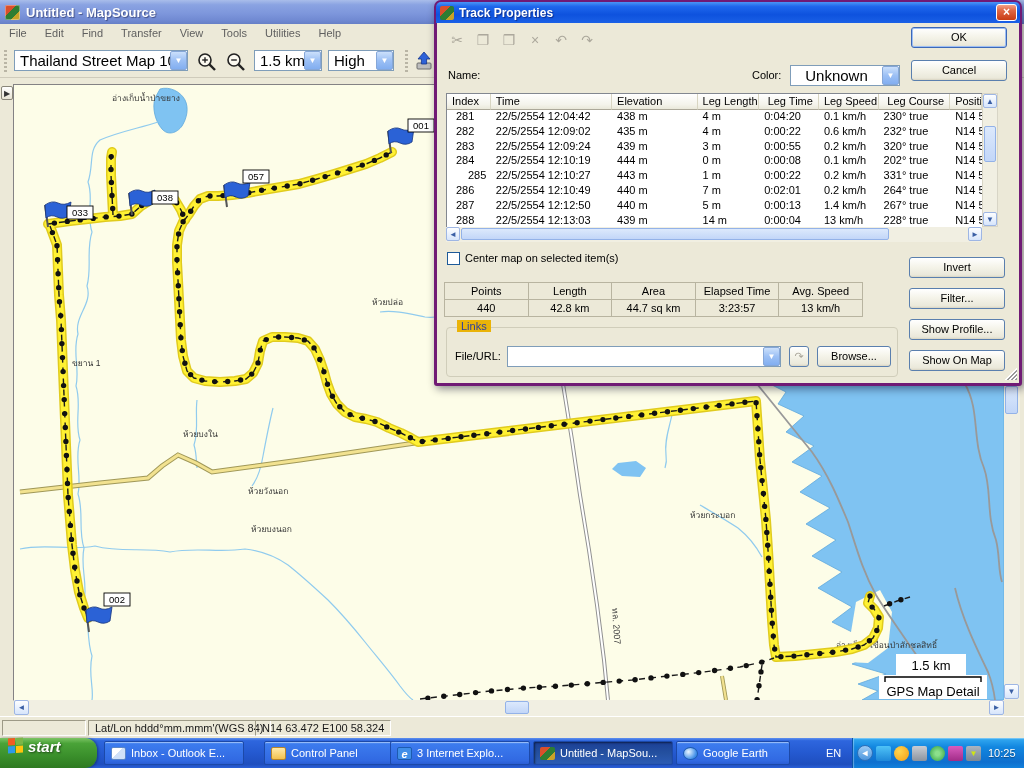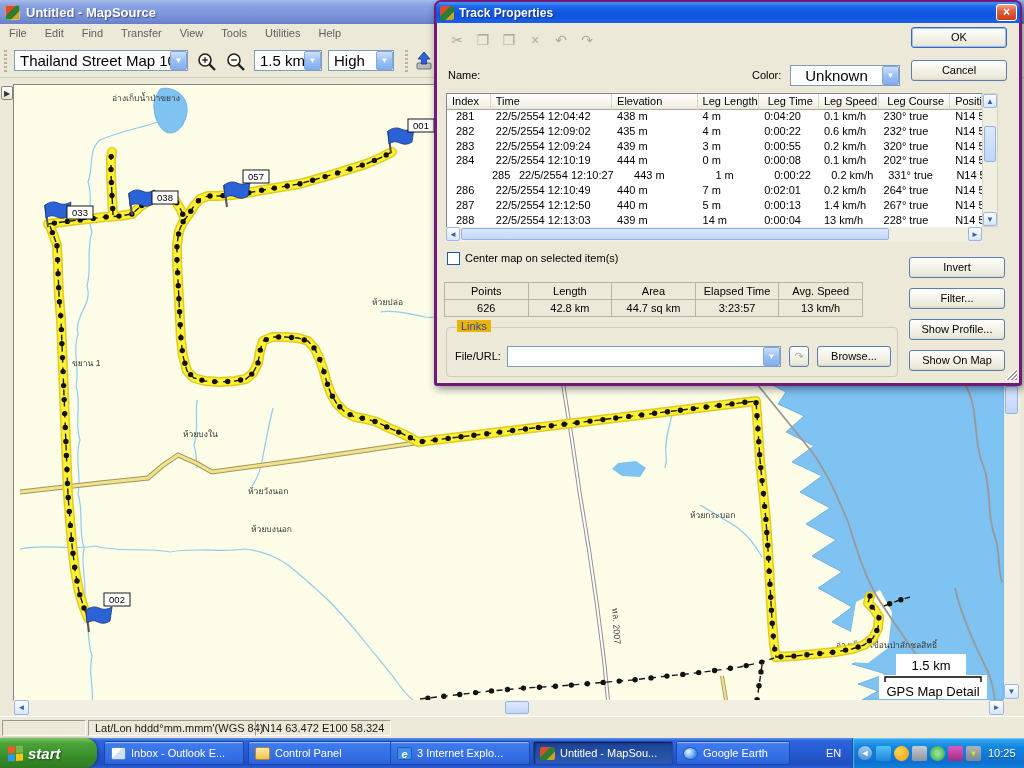--- a/index.html
+++ b/index.html
@@ -43,21 +43,21 @@
   
   .statusbar { position:absolute; left:0; top:716px; width:1024px; height:22px; background:#ECE9D8; border-top:1px solid #fff; }
   .spanel { position:absolute; top:3px; height:16px; border:1px solid; border-color:#9D9A87 #FFFFFF #FFFFFF #9D9A87;
     padding:1px 6px; color:#1a1a1a; white-space:nowrap; }
 
   
   .taskbar { position:absolute; left:0; top:738px; width:1024px; height:30px;
     background:linear-gradient(180deg,#5E90EF 0%,#2E66DE 9%,#2459D0 50%,#1F4EBE 88%,#2B60D8 100%); }
   .startbtn { position:absolute; left:0; top:0; height:30px; width:97px; border-radius:0 12px 12px 0;
     background:linear-gradient(180deg,#7CC465 0%,#4AA338 18%,#3A8F2B 60%,#2E7A21 100%);
-    display:flex; align-items:center; gap:5px; padding-left:8px; box-shadow:1px 0 3px rgba(0,0,0,.4); }
+    display:flex; gap:5px; padding-left:8px; box-shadow:1px 0 3px rgba(0,0,0,.4); }
   .winlogo { width:15px; height:15px; border-radius:2px; display:grid; grid-template-columns:1fr 1fr; grid-template-rows:1fr 1fr; gap:1px; transform:skewY(-4deg); }
   .winlogo i { display:block; }
   .startbtn span { color:#fff; font-weight:bold; font-style:italic; font-size:15px; text-shadow:1px 1px 2px rgba(0,0,0,.5); }
   .taskbtn { position:absolute; top:3px; height:24px; border-radius:2px; border:1px solid #1C49A8;
     background:linear-gradient(180deg,#639CF8 0%,#3C7BEE 10%,#3169E2 85%,#2A5DD4 100%);
     display:flex; align-items:center; gap:5px; padding:0 6px; color:#fff; font-size:11px; white-space:nowrap; overflow:hidden;
     box-shadow:inset 0 1px 0 rgba(255,255,255,.35); }
   .taskbtn.active { background:linear-gradient(180deg,#1B3F96 0%,#24509F 50%,#2C5BB4 100%);
     box-shadow:inset 1px 1px 2px rgba(0,0,0,.5); }
   .tbicon { width:15px; height:13px; border-radius:2px; flex:0 0 auto; }
@@ -508,21 +508,21 @@
           <i style="background:#2E9AE8"></i>
           <i style="background:#FFC40E"></i>
       </div>
       <span>start</span>
     </div>
     <div id="tasks">
         <div class="taskbtn" style="left: 104px; width: 140px;">
           <span class="tbicon" style="background: linear-gradient(135deg, rgb(255, 255, 255) 0px, rgb(255, 255, 255) 45%, rgb(207, 224, 248) 45%); border: 1px solid rgb(90, 134, 200);"></span>
           <span>Inbox - Outlook E...</span>
         </div>
-        <div class="taskbtn" style="left: 248px; width: 152px;">
+        <div class="taskbtn" style="left: 264px; width: 152px;">
           <span class="tbicon" style="background: linear-gradient(rgb(255, 233, 168), rgb(242, 193, 78)); border: 1px solid rgb(184, 134, 42);"></span>
           <span>Control Panel</span>
         </div>
         <div class="taskbtn" style="left: 390px; width: 140px;">
           <span class="tbicon" style="background: rgb(63, 142, 232); border: 1px solid rgb(29, 91, 176); color: rgb(255, 255, 255); font-style: italic; font-weight: bold; font-size: 11px; text-align: center;">e</span>
           <span>3 Internet Explo...</span>
         </div>
         <div class="taskbtn active" style="left: 533px; width: 140px;">
           <span class="tbicon" style="background: linear-gradient(135deg, rgb(217, 79, 43) 0px, rgb(217, 79, 43) 38%, rgb(46, 125, 50) 38%, rgb(46, 125, 50) 68%, rgb(201, 162, 39) 68%);"></span>
           <span>Untitled - MapSou...</span>
@@ -617,21 +617,21 @@
             <div class="td" style="width: 44px; text-align: left; padding-left: 9px;">284</div>
             <div class="td" style="width: 122px; text-align: left;">22/5/2554 12:10:19</div>
             <div class="td" style="width: 86px; text-align: left;">444 m</div>
             <div class="td" style="width: 62px; text-align: left;">0 m</div>
             <div class="td" style="width: 60px; text-align: left;">0:00:08</div>
             <div class="td" style="width: 60px; text-align: left;">0.1 km/h</div>
             <div class="td" style="width: 72px; text-align: left;">202° true</div>
             <div class="td" style="width: 32px; text-align: right;">N14 5</div>
           </div>
           <div class="tr">
-            <div class="td" style="width: 44px; text-align: center; padding-left: 21px; margin-left: 24px;">285</div>
+            <div class="td" style="width: 44px; text-align: center; padding-left: 21px;">285</div>
             <div class="td" style="width: 122px; text-align: left;">22/5/2554 12:10:27</div>
             <div class="td" style="width: 86px; text-align: left;">443 m</div>
             <div class="td" style="width: 62px; text-align: left;">1 m</div>
             <div class="td" style="width: 60px; text-align: left;">0:00:22</div>
             <div class="td" style="width: 60px; text-align: left;">0.2 km/h</div>
             <div class="td" style="width: 72px; text-align: left;">331° true</div>
             <div class="td" style="width: 32px; text-align: right;">N14 5</div>
           </div>
           <div class="tr">
             <div class="td" style="width: 44px; text-align: left; padding-left: 9px;">286</div>
@@ -677,21 +677,21 @@
 
       <div class="cbx"></div>
       <div class="dlabel" style="left:28px; top:229px;">Center map on selected item(s)</div>
 
       <div class="stats" id="stats">
           <div>Points</div>
           <div>Length</div>
           <div>Area</div>
           <div>Elapsed Time</div>
           <div>Avg. Speed</div>
-          <div>626</div>
+          <div>440</div>
           <div>42.8 km</div>
           <div>44.7 sq km</div>
           <div>3:23:57</div>
           <div>13 km/h</div>
         </div>
 
       <button class="btn" style="left:472px; top:234px;">Invert</button>
       <button class="btn" style="left:472px; top:265px;">Filter...</button>
       <button class="btn" style="left:472px; top:296px;">Show Profile...</button>
       <button class="btn" style="left:472px; top:327px;">Show On Map</button>

